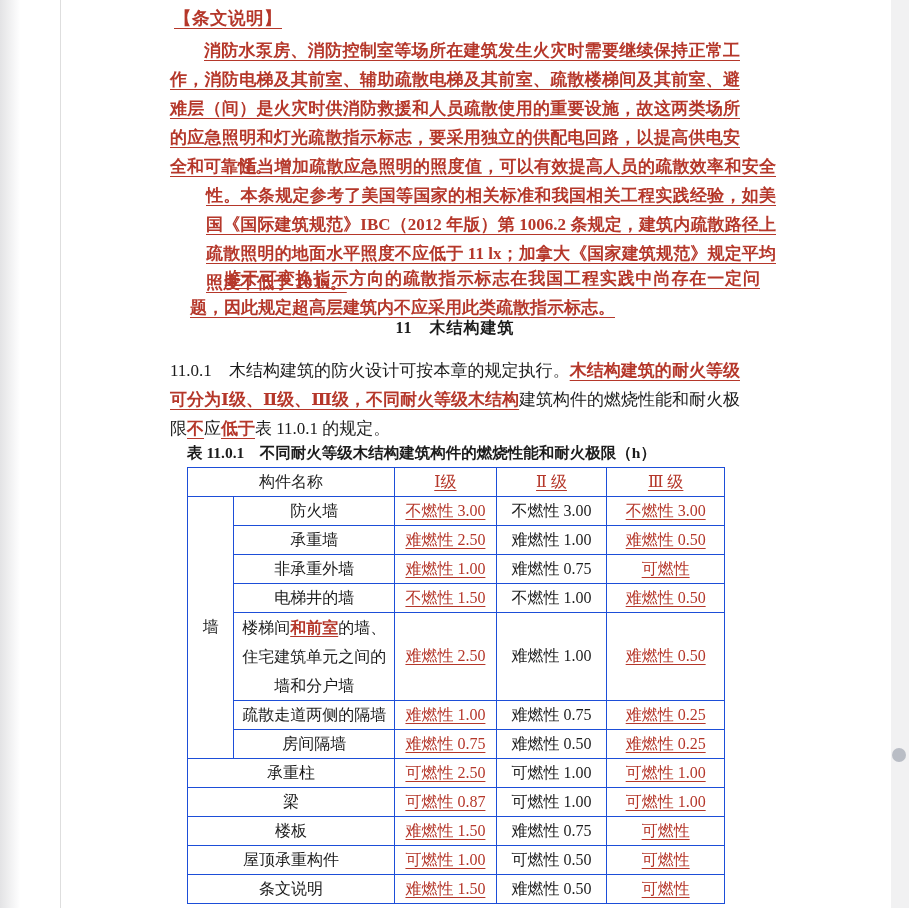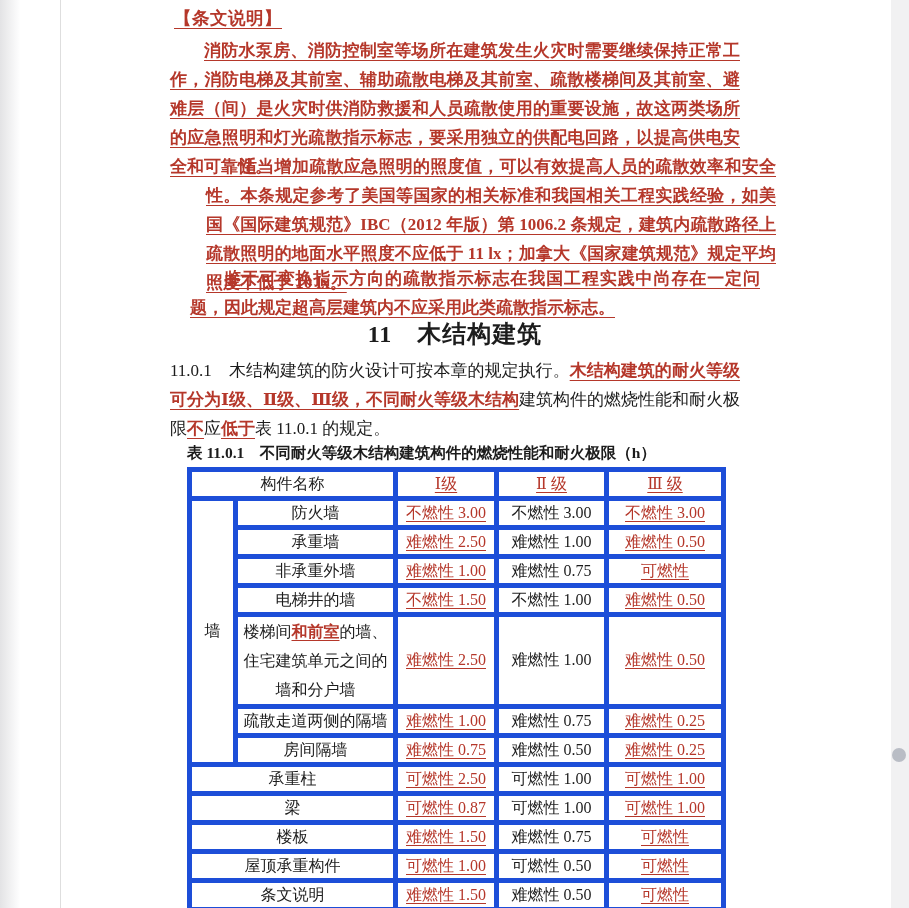--- a/index.html
+++ b/index.html
@@ -15,26 +15,26 @@
   .doc{position:absolute;left:60px;top:0;width:707px;height:908px;background:transparent;}
   .ins{color:#b5372a;text-decoration:underline;text-decoration-thickness:1px;text-underline-offset:4px;font-weight:bold;}
   .sec-title{position:absolute;left:114px;top:6px;font-size:17.5px;font-weight:bold;letter-spacing:.5px;}
   .para{position:absolute;left:110px;width:570px;margin:0;font-size:17px;line-height:29px;
     text-align:justify;text-indent:2em;}
   #p1{top:36px;}
   #p2{top:152px;margin-left:36px;}
   #p3{top:264px;margin-left:20px;}
   #p4{top:356px;text-indent:0;}
   .chapter{position:absolute;left:110px;top:318px;width:570px;margin:0;text-align:center;
-    font-size:24px;font-weight:bold;letter-spacing:1px;}
+    font-size:16px;font-weight:bold;letter-spacing:1px;}
   .tcaption{position:absolute;left:127px;top:443px;width:538px;text-align:left;
     font-size:15.5px;font-weight:bold;}
   table.fr{position:absolute;left:127px;top:467px;width:538px;border-collapse:collapse;
     table-layout:fixed;font-size:16px;}
-  table.fr td,table.fr th{border:5px solid #1d4ed8;text-align:center;vertical-align:middle;
+  table.fr td,table.fr th{border:1px solid #1d4ed8;text-align:center;vertical-align:middle;
     padding:0 2px;font-weight:normal;overflow:hidden;}
   table.fr .ins{text-underline-offset:3px;margin-top:8px;}
   .c-group{width:46px}.c-name{width:160px}.c-g1{width:101px}.c-g2{width:110px}.c-g3{width:117px}
   tr.r{height:29px;}
   tr.rbig{height:87px;}
   td.bigname{line-height:29px;}
 </style>
 </head>
 <body>
 

